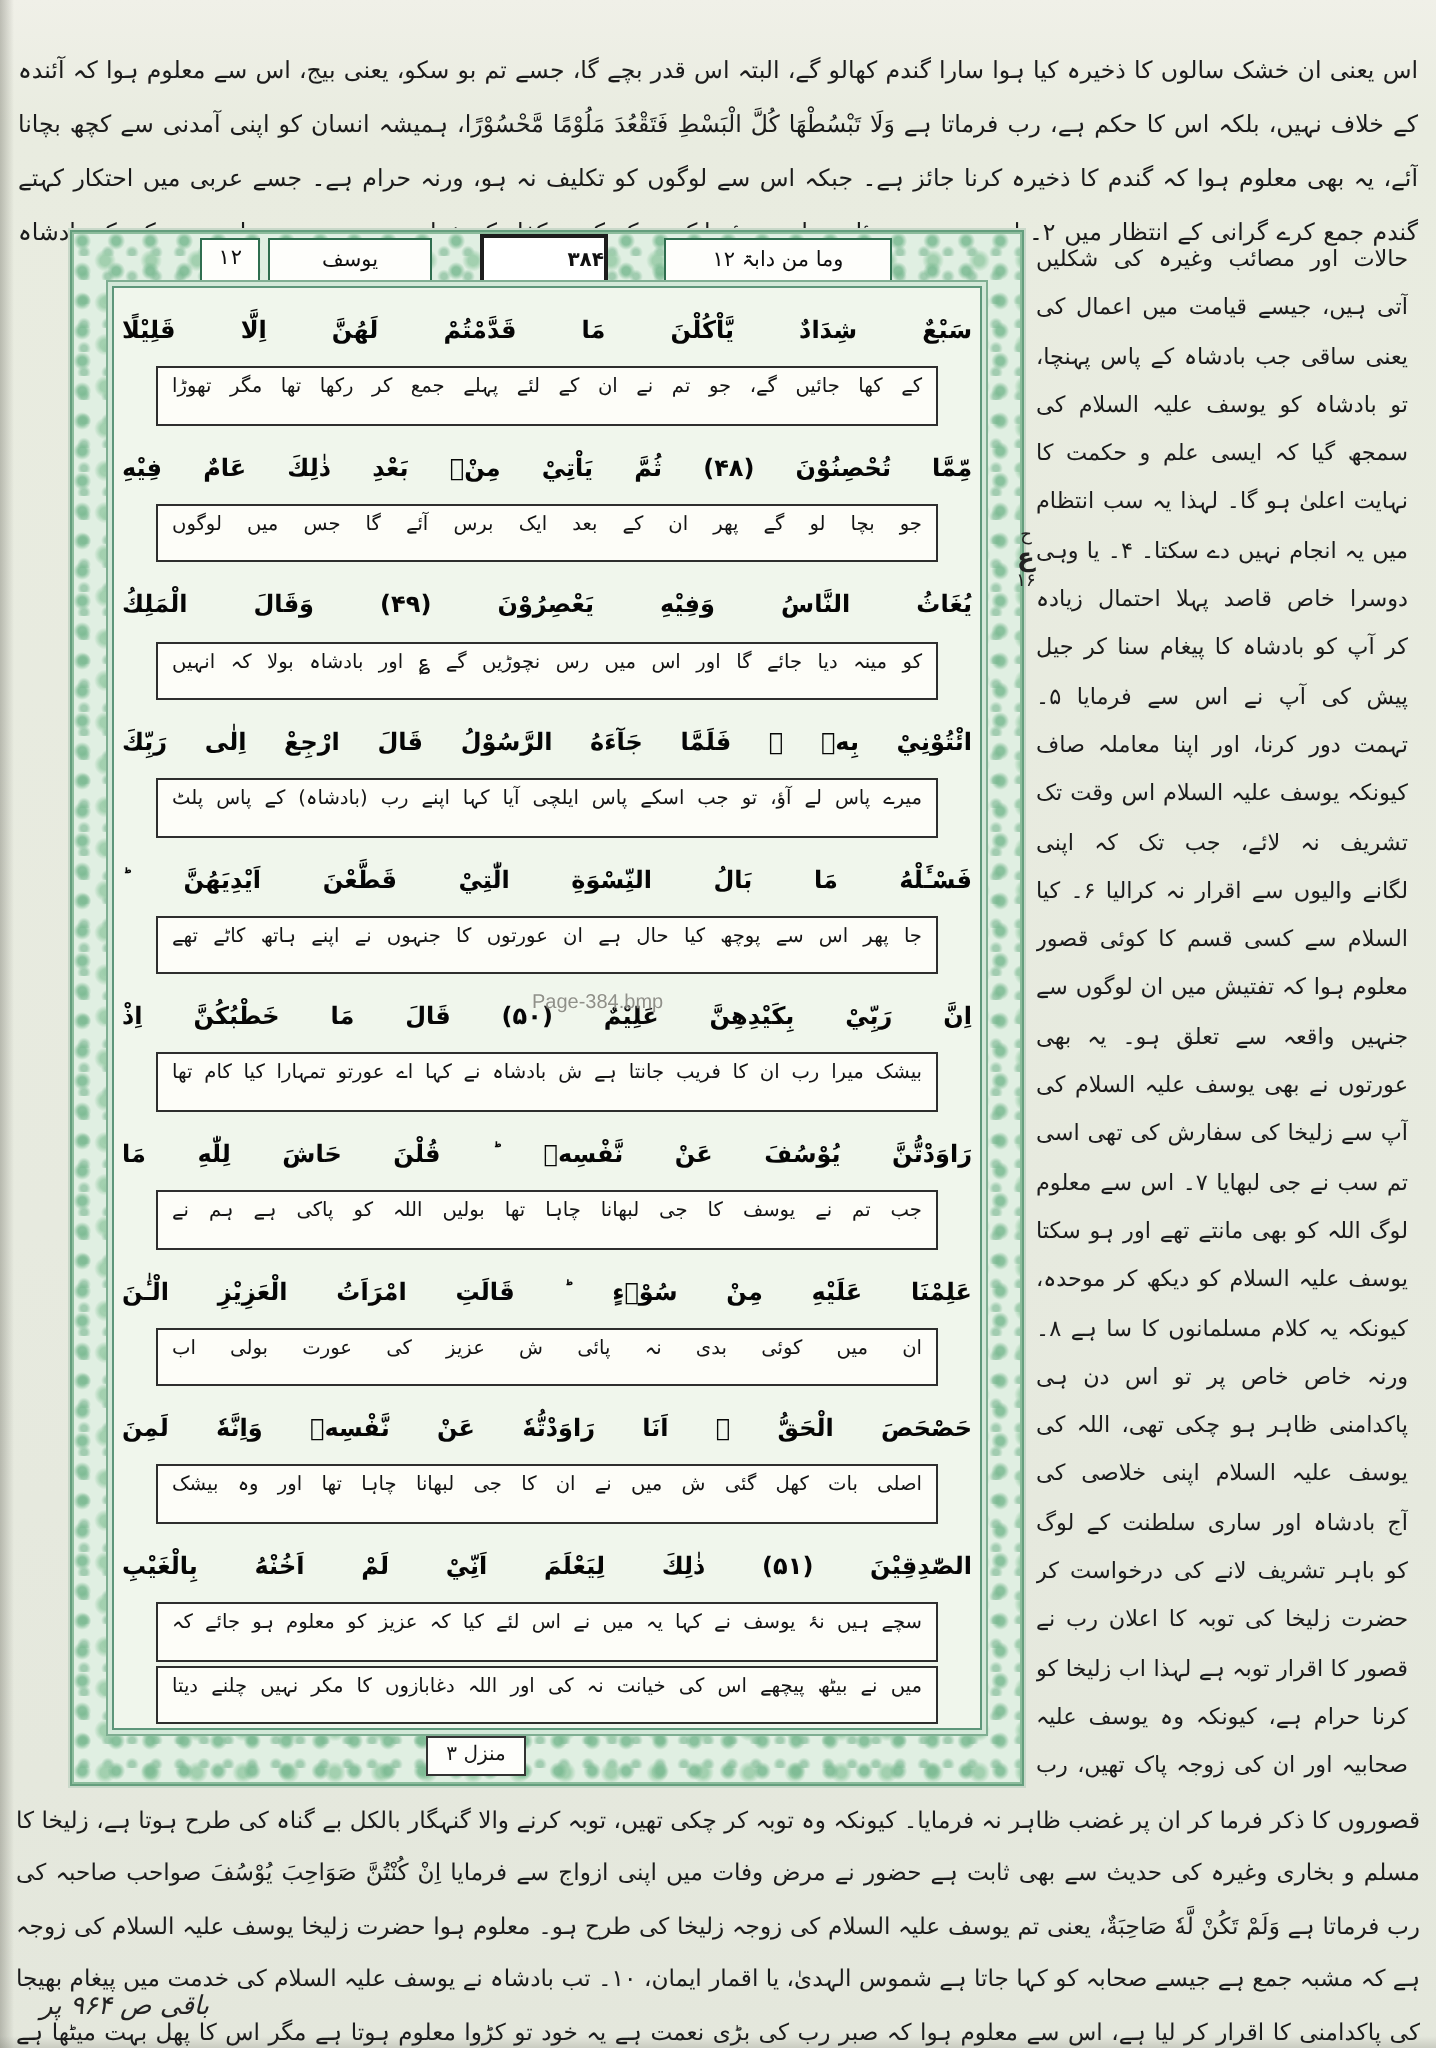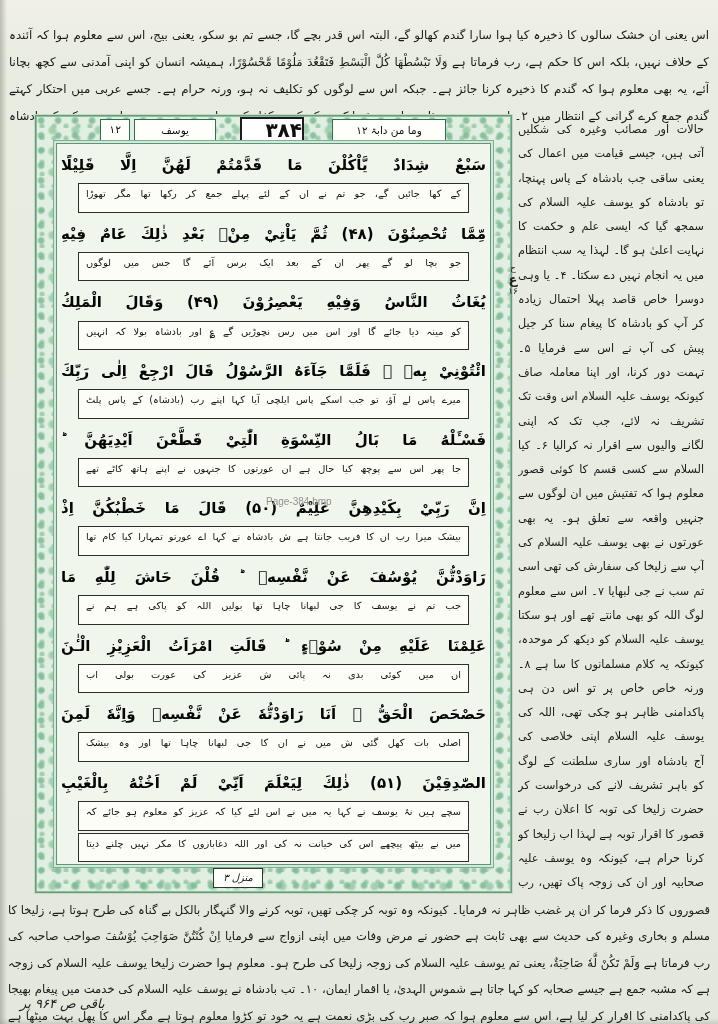--- a/index.html
+++ b/index.html
@@ -47,44 +47,44 @@
   }
   .frame-inner{
     position:absolute;top:27px;bottom:27px;left:20px;right:20px;
     background:#f0f6ec;border:1px solid #5d967a;
     box-shadow:0 0 0 2px #d3e8d8, 0 0 0 3px #7fae92;
     padding:1px 4px;box-sizing:border-box;
     display:flex;flex-direction:column;justify-content:space-between;
   }
   .arabic-row{
     direction:rtl;height:42px;line-height:41px;overflow:hidden;
-    font-weight:bold;font-size:15px;color:#060606;
+    font-weight:bold;font-size:12px;color:#060606;
     text-align:justify;text-align-last:justify;
   }
   .arabic-row.center{text-align:center;text-align-last:center;}
   .trans-row{
     direction:rtl;height:33px;line-height:19px;overflow:hidden;
     background:#fdfdf8;border:1px solid #2e2e2e;margin:1px 17px;
     font-size:9.8px;color:#141414;padding:0 7px;
     text-align:justify;text-align-last:justify;box-sizing:border-box;
   }
   .hdr-box{
     position:absolute;top:3px;height:22px;box-sizing:border-box;
     background:#fefefb;border:1px solid #2f6e4f;color:#101010;
     font-size:10.5px;line-height:20px;text-align:center;direction:rtl;white-space:nowrap;overflow:hidden;
   }
   .hdr-num{left:64px;width:30px;font-family:Liberation Mono, monospace;}
   .hdr-surah{left:98px;width:82px;}
   .hdr-page{left:204px;width:64px;top:1px;height:27px;border:2px solid #1d1d1d;
-    font-weight:bold;font-size:20px;line-height:23px;background:#ffffff;padding-left:44px;}
+    font-weight:bold;font-size:10px;line-height:23px;background:#ffffff;padding-left:44px;}
   .hdr-juz{left:296px;width:114px;}
   .manzil-tab{
     position:absolute;bottom:4px;left:177px;width:50px;height:20px;box-sizing:border-box;
     background:#fefefb;border:1px solid #333;font-size:10px;line-height:18px;
-    text-align:center;direction:rtl;font-style:italic;
+    text-align:center;direction:rtl;
   }
 
   .margin-marker{
     position:absolute;left:504px;top:264px;width:18px;text-align:center;direction:rtl;
     color:#222;line-height:1.05;
   }
   .margin-marker .mk-top{display:block;font-size:9px;}
   .margin-marker .mk-ain{display:block;font-size:13px;font-weight:bold;}
   .margin-marker .mk-num{display:block;font-size:9px;}
 

